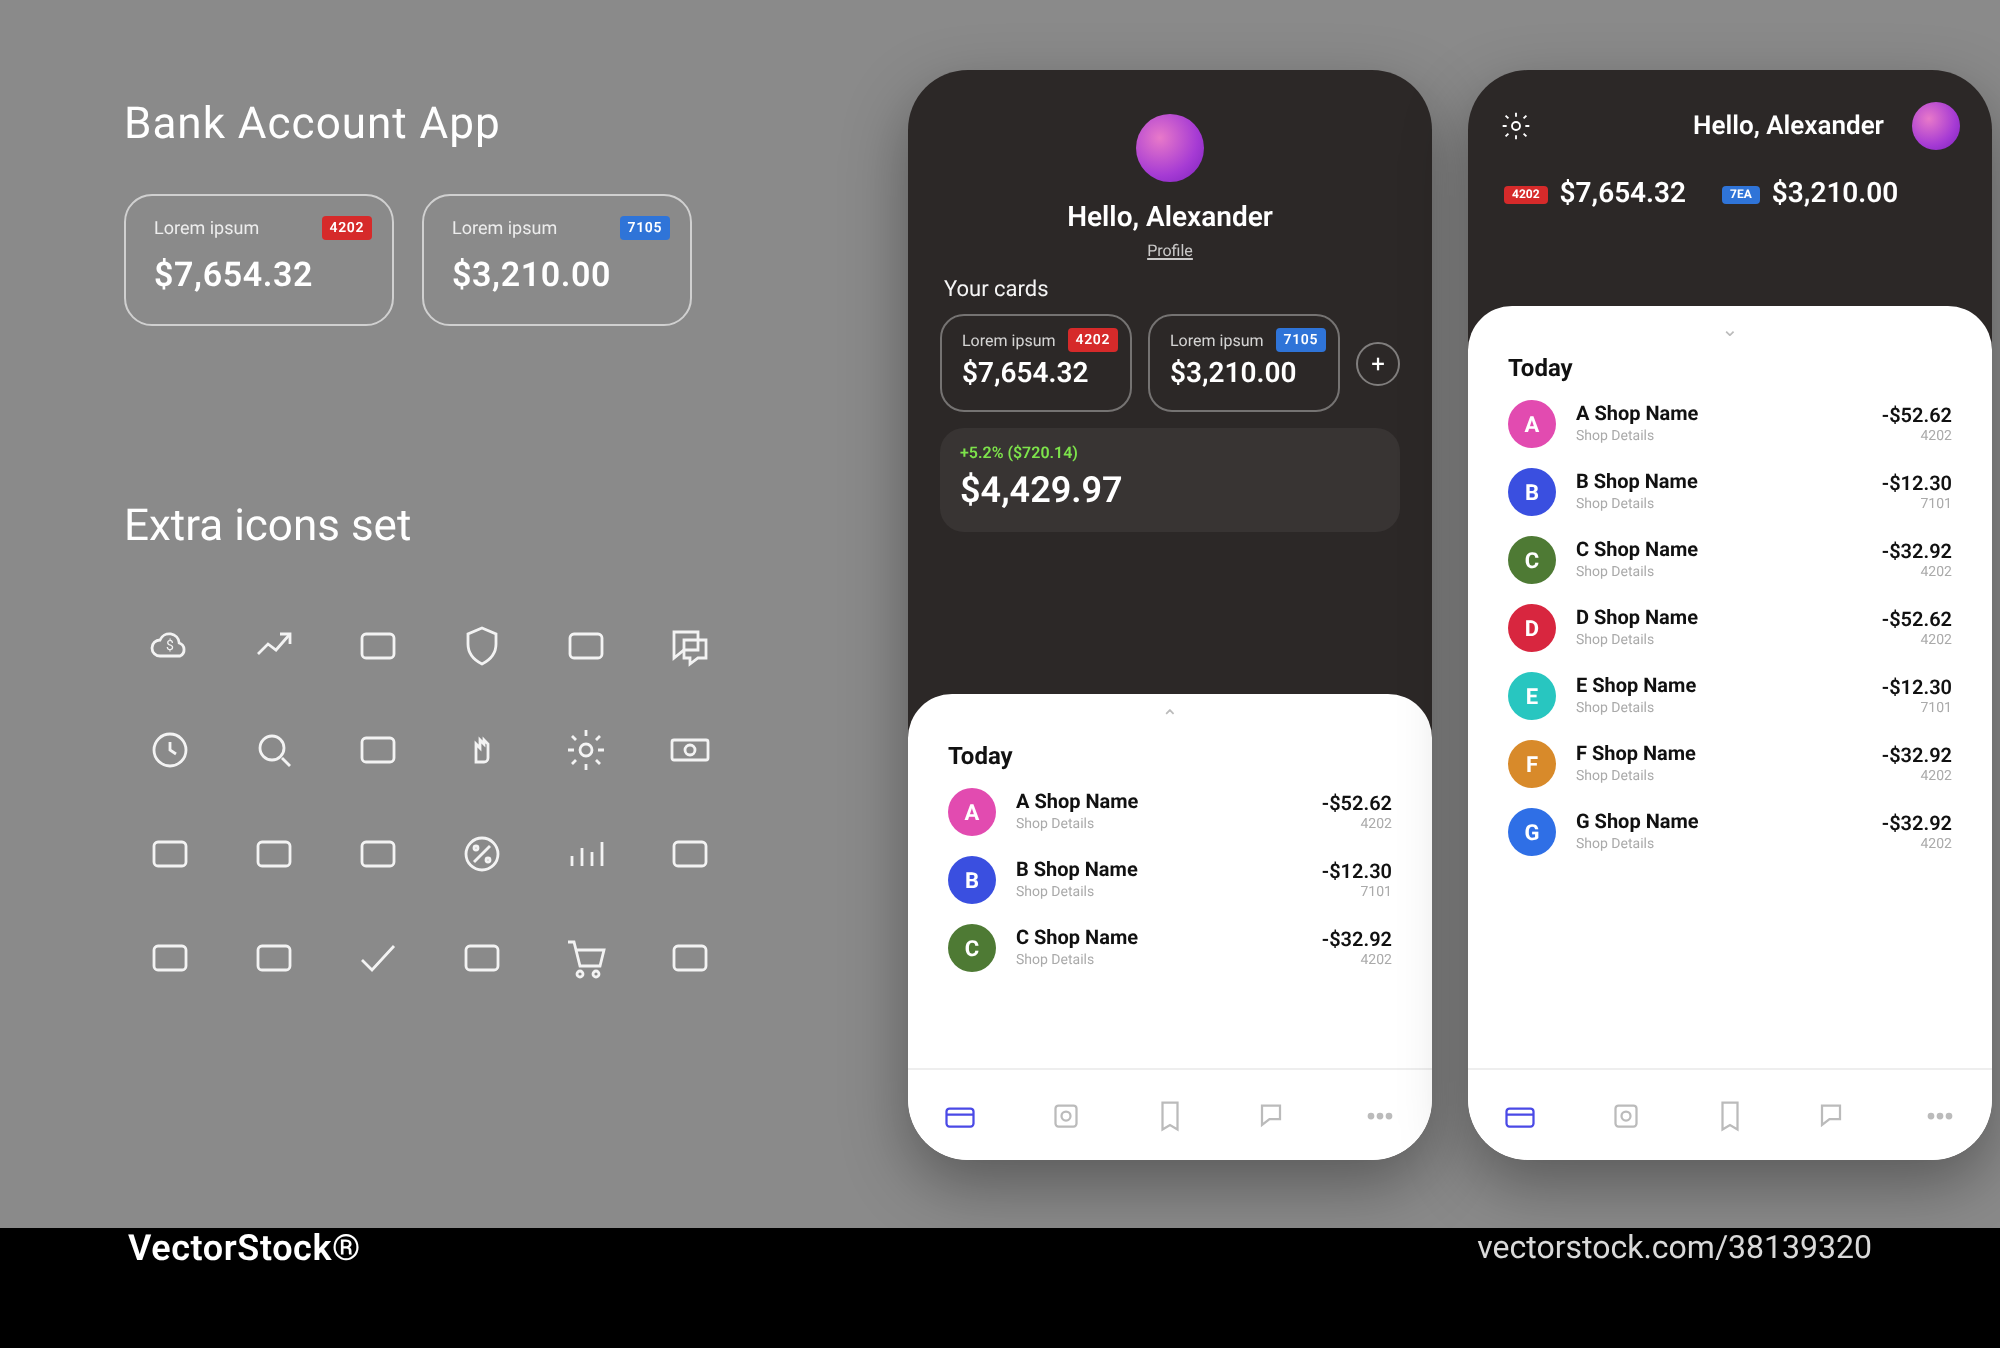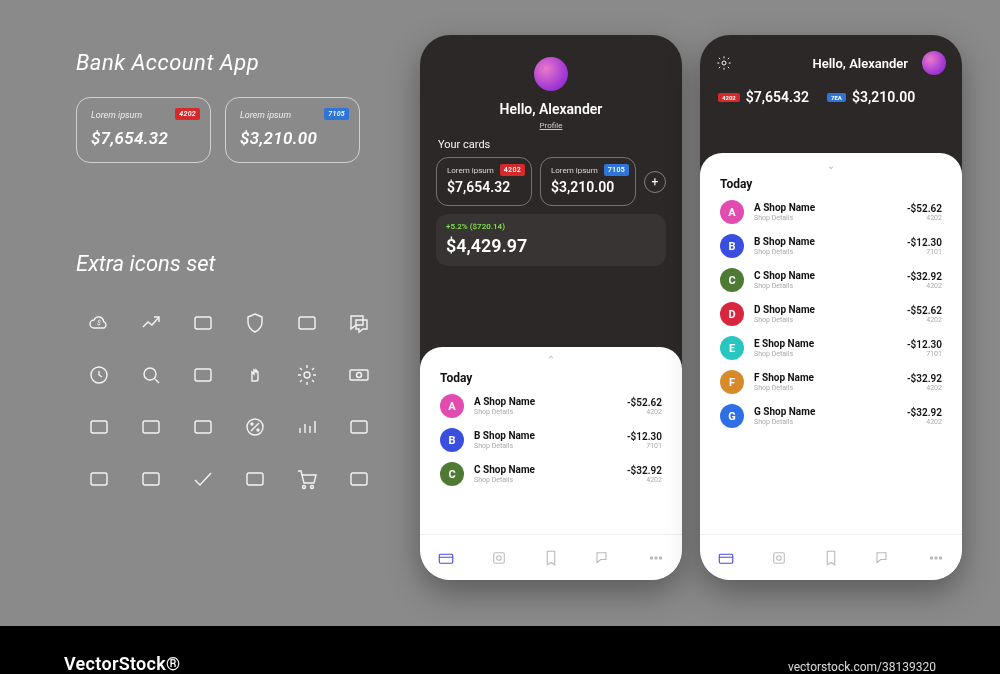--- a/index.html
+++ b/index.html
@@ -1,35 +1,35 @@
 <!DOCTYPE html>
 <html><head>
 <meta charset="utf-8">
 <style>
   * { margin:0; padding:0; box-sizing:border-box; font-family: -apple-system, BlinkMacSystemFont, "Segoe UI", Roboto, Arial, sans-serif; }
   body { background:#8a8a8a; width:1000px; height:674px; position:relative; overflow:hidden; }
 
   
-  .left { position:absolute; left:76px; top:50px; color:#fff;font-style:italic; }
+  .left { position:absolute; left:62px; top:50px; color:#fff; }
   .title { font-size:22px; font-weight:400; letter-spacing:.5px; margin-bottom:22px; }
   .lcards { display:flex; gap:14px; }
   .lcard { border:1px solid rgba(255,255,255,.6); border-radius:14px; padding:12px 14px 14px; width:135px; position:relative; }
   .lcard .lbl { font-size:9px; opacity:.85; }
   .lcard .amt { font-size:17px; font-weight:600; margin-top:8px; letter-spacing:.3px; }
   .chip { position:absolute; top:10px; right:10px; color:#fff; font-size:7px; font-weight:600; padding:2px 4px; border-radius:2px; letter-spacing:.3px; }
   .chip.red { background:#d62a2a; }
   .chip.blue { background:#2f74d8; }
 
   .icons-title { font-size:22px; font-weight:400; margin-top:88px; margin-bottom:24px; }
   .icon-grid { display:grid; grid-template-columns:repeat(6,46px); grid-auto-rows:46px; gap:6px 6px; }
   .icon-cell { display:flex; align-items:center; justify-content:center; color:#fff; opacity:.9; }
   .icon-cell svg { width:24px; height:24px; stroke:#fff; stroke-width:1.4; fill:none; }
 
   
-  .phone { position:absolute; width:262px; height:545px; border-radius:30px; background:#2c2827; box-shadow:0 12px 32px rgba(0,0,0,.35); overflow:hidden; color:#fff;}
+  .phone { position:absolute; width:262px; height:545px; border-radius:30px; background:#2c2827; box-shadow:0 12px 32px rgba(0,0,0,.35); overflow:hidden; color:#fff;margin-left:34px;}
   .p1 { left:420px; top:35px; }
   .p2 { left:700px; top:35px; }
 
   .avatar { width:34px; height:34px; border-radius:50%; background:radial-gradient(circle at 35% 35%, #e879c9, #a63bd4 60%, #7a21bc);}
   .p1-head { display:flex; flex-direction:column; align-items:center; padding-top:22px;}
   .greet { font-size:14px; font-weight:600; margin-top:10px;}
   .profile-link { font-size:8px; text-decoration:underline; opacity:.75; margin-top:4px; }
 
   .sec-label { font-size:11px; padding:8px 18px 6px; opacity:.95; }
   .p-cards-row { display:flex; gap:8px; padding:0 16px; align-items:center;}
@@ -63,23 +63,23 @@
 
   
   .p2-head { display:flex; align-items:center; padding:16px 16px 10px; gap:8px;}
   .gear { width:16px; height:16px; }
   .p2-head .greet { font-size:13px; margin:0 6px 0 auto;}
   .p2-balrow { display:flex; gap:18px; padding:4px 18px 12px; align-items:center;}
   .balitem { display:flex; align-items:center; gap:6px; font-size:14px; font-weight:600;}
   .minichip { font-size:6px; padding:1px 4px; border-radius:2px; color:#fff; font-weight:700;}
 
   
-  .footer { position:absolute; left:0; right:0; bottom:0; height:48px; background:#000; color:#fff; display:flex; align-items:flex-end; justify-content:space-between; padding:0 64px; font-size:18px;}
+  .footer { position:absolute; left:0; right:0; bottom:0; height:60px; background:#000; color:#fff; display:flex; align-items:flex-start; justify-content:space-between; padding:0 64px; font-size:18px;}
   .footer .brand { font-weight:600; letter-spacing:.3px;}
-  .footer .url { font-size:12px; opacity:.85;}
+  .footer .url { font-size:16px; opacity:.85;}
 
   
   .cA{background:#e24bb0;} .cB{background:#3a4fe0;} .cC{background:#4e7a34;}
   .cD{background:#d8263f;} .cE{background:#28c6c0;} .cF{background:#d88a2a;} .cG{background:#2f6fe6;}
 </style>
 </head>
 <body>
 
 <div class="left">
   <div class="title">Bank Account App</div>

